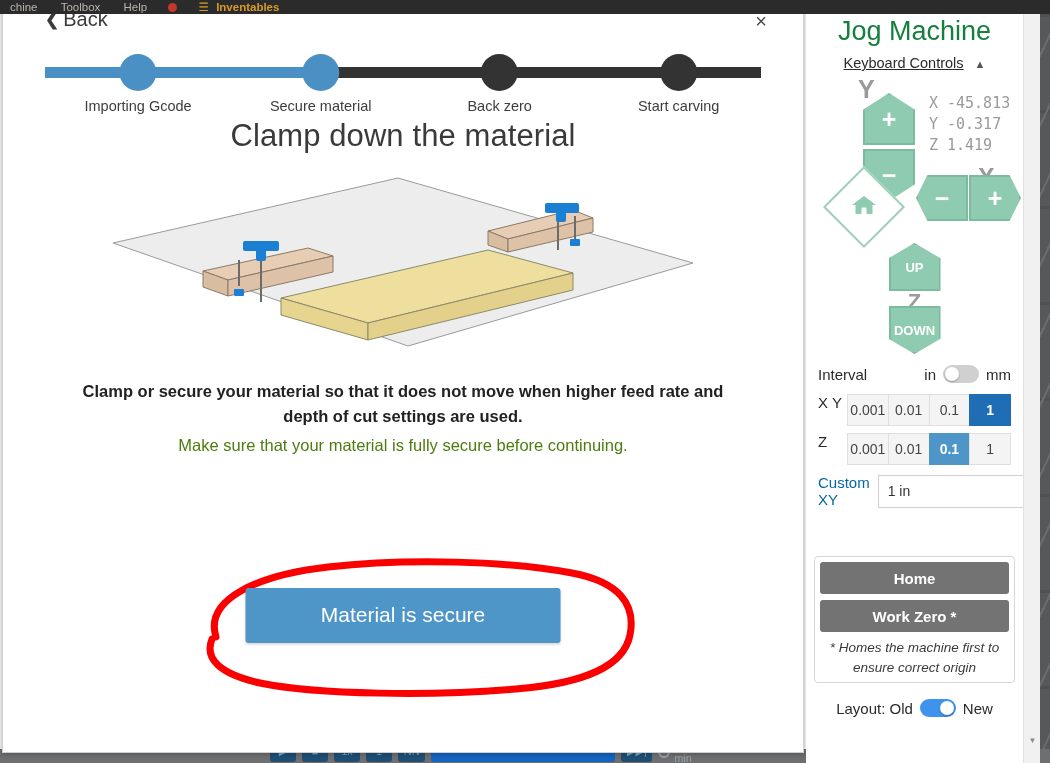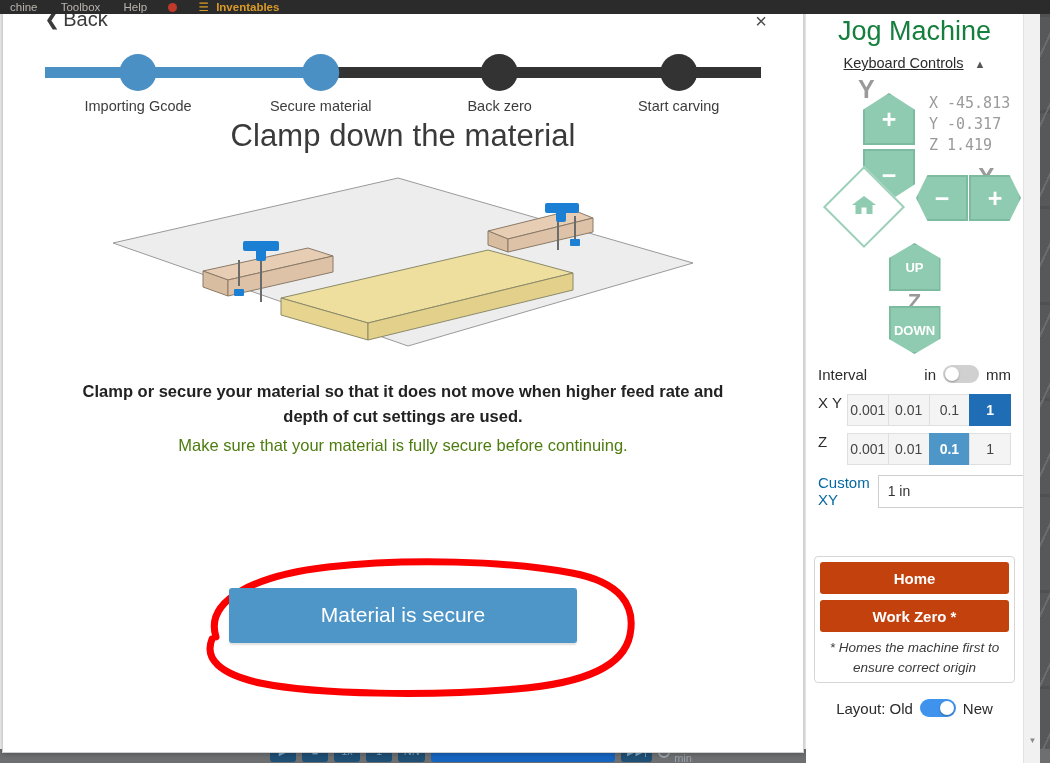--- a/index.html
+++ b/index.html
@@ -107,21 +107,21 @@
   .copy .strong {
     font-size: 16.5px; font-weight: bold; color: #222; line-height: 1.5;
   }
   .copy .note {
     font-size: 16.5px; color: #4d7c0f; margin-top: 7px;
   }
 
   .cta-area { position: relative; margin-top: 68px; height: 150px; }
   .cta-btn {
     position: absolute; left: 50%; transform: translateX(-50%); top: 65px;
-    width: 348px; height: 55px; background: #4e96c8;
+    width: 315px; height: 55px; background: #4e96c8;
     color: #fff; font-size: 21px; border: none; border-radius: 3px;
     cursor: pointer; box-shadow: 0 2px 2px rgba(0,0,0,.13);
     font-family: "Liberation Sans", sans-serif;
   }
   .cta-circle {
     position: absolute; left: 50%; transform: translateX(-50%); top: 30px;
     pointer-events: none;
   }
 
   
@@ -228,21 +228,21 @@
   .custom-input {
     flex: 1; height: 33px; border: 1px solid #cfcfcf; background: #fff;
     font-size: 14px; color: #333; padding: 0 9px;
     font-family: "Liberation Sans", sans-serif;
   }
 
   .action-box {
     margin: 48px 8px 0 8px; border: 1px solid #d6d6d6; border-radius: 4px; padding: 5px;
   }
   .act-btn {
-    display: block; width: 100%; height: 32px; background: #c2410c; color: #fff;
+    display: block; width: 100%; height: 32px; background: #737373; color: #fff;
     border: none; border-radius: 3px; font-size: 15px; font-weight: bold; cursor: pointer;
     margin-bottom: 6px; font-family: "Liberation Sans", sans-serif;
   }
   .act-note {
     text-align: center; font-size: 13.5px; font-style: italic; color: #3a3a3a; line-height: 1.45;
   }
 
   .layout-row {
     display: flex; align-items: center; justify-content: center; margin-top: 16px;
     font-size: 15px; color: #2b2b2b;

